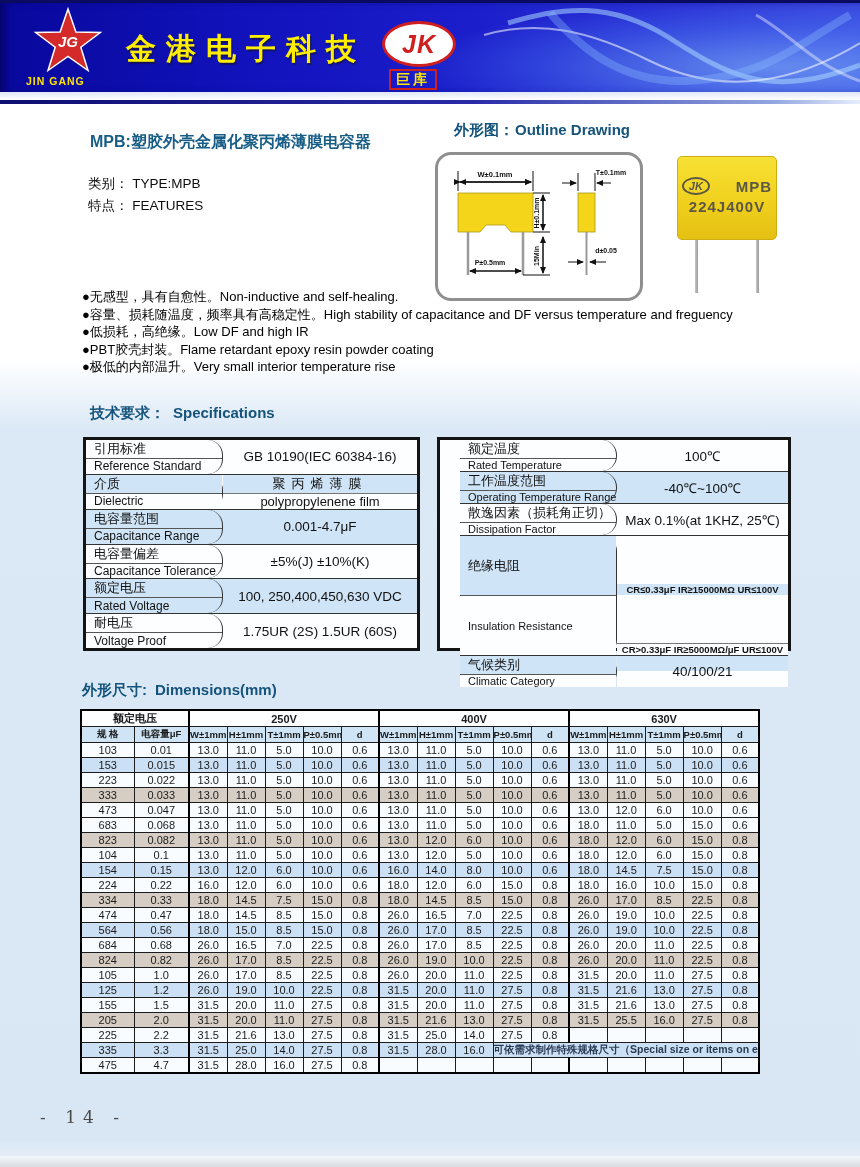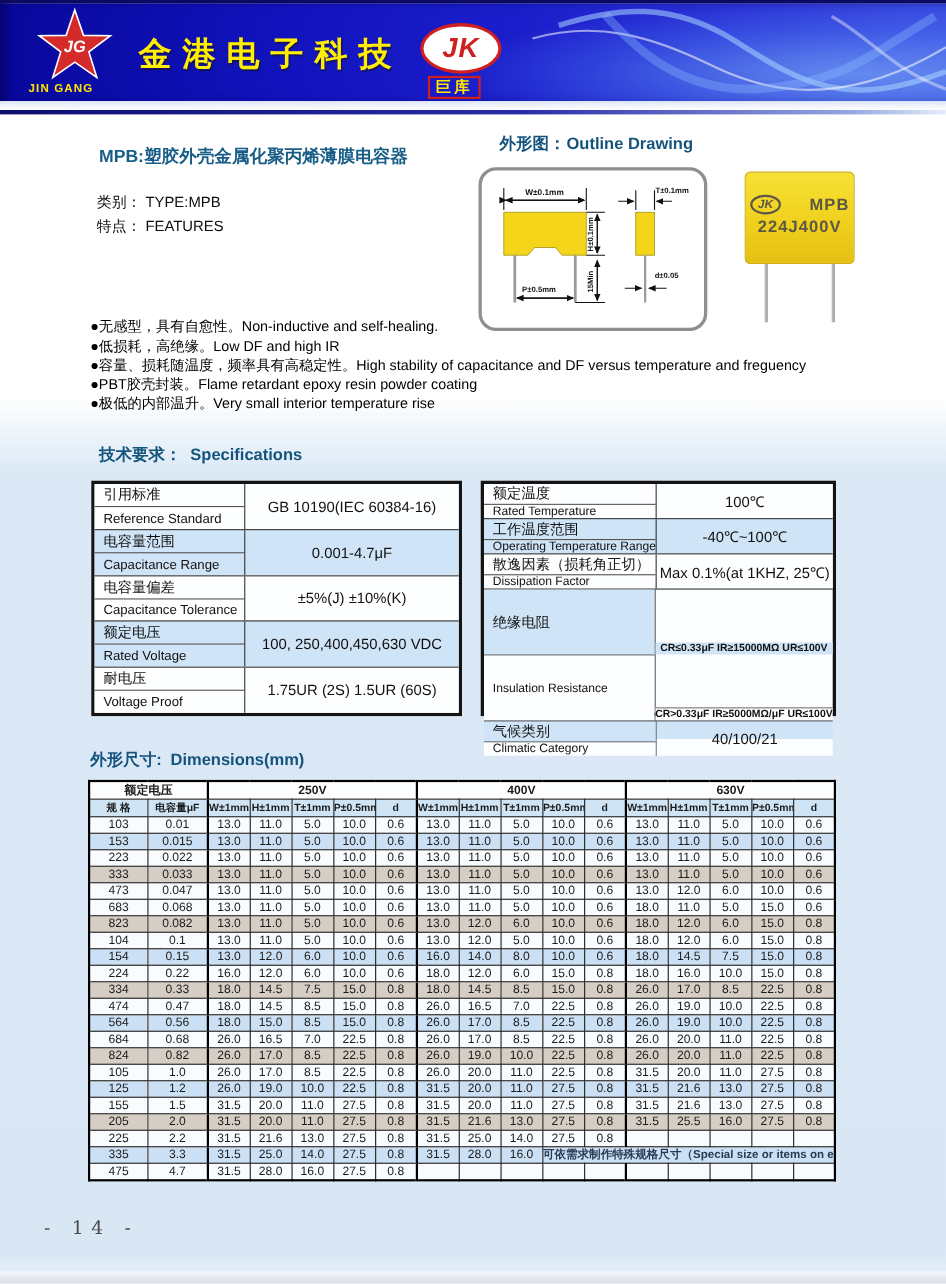--- a/index.html
+++ b/index.html
@@ -52,24 +52,24 @@
   
   #features { position:absolute; left:82px; top:288px; width:760px; }
   .feat { font-size:13px; color:#000; line-height:17.5px; white-space:nowrap; }
 
   
   .sec-heading { position:absolute; font-size:15px; font-weight:bold; color:#14537c; }
   .sec-heading .en { margin-left:8px; }
   .spec-table { position:absolute; top:437px; height:214px; border:3px solid #141414; background:#fdfeff;
     display:flex; flex-direction:column; }
   #spec-left  { left:83px;  width:337px; }
-  #spec-right { left:437px; width:323px; }
+  #spec-right { left:437px; width:354px;padding-left:20px; }
   .srow { flex:1; display:flex; }
   .srow + .srow { border-top:1px solid #333; }
-  .slabel { display:flex; flex-direction:column; border-right:1px solid #333; }
+  .slabel { display:flex; flex-direction:column; border-right:1px solid #333;border-radius:15px; }
   #spec-left  .slabel { width:137px; }
   #spec-right .slabel { width:157px; }
   .slabel .zh, .slabel .en { flex:1; display:flex; align-items:center; padding-left:8px; white-space:nowrap; }
   .slabel .zh { border-bottom:1px solid #555; font-size:13px; color:#111; }
   .slabel .en { font-size:12px; color:#111; }
   #spec-right .slabel .en { font-size:11px; }
   .svalue { flex:1; display:flex; flex-direction:column; }
   .svalue.vcenter { justify-content:center; align-items:center; font-size:13.5px; color:#111; text-align:right; }
   .vhalf { flex:1; display:flex; align-items:center; justify-content:center; font-size:13px; color:#111; white-space:nowrap; }
   .vhalf + .vhalf { border-top:1px solid #777; }
@@ -191,36 +191,46 @@
         <span class="cap-mpb">MPB</span>
       </div>
       <div class="cap-line2">224J400V</div>
     </div>
     <div class="lead l"></div>
     <div class="lead r"></div>
   </div>
 
   <div id="features">
       <div class="feat">●无感型，具有自愈性。Non-inductive and self-healing.</div>
+      <div class="feat">●容量、损耗随温度，频率具有高稳定性。High stability of capacitance and DF versus temperature and freguency</div>
       <div class="feat">●低损耗，高绝缘。Low DF and high IR</div>
-      <div class="feat">●容量、损耗随温度，频率具有高稳定性。High stability of capacitance and DF versus temperature and freguency</div>
       <div class="feat">●PBT胶壳封装。Flame retardant epoxy resin powder coating</div>
       <div class="feat">●极低的内部温升。Very small interior temperature rise</div>
     </div>
 
   <div class="sec-heading" style="left:90px; top:404px">
     <span>技术要求：</span><span class="en">Specifications</span>
   </div>
   <div class="spec-table" id="spec-left">
       <div class="srow bgw">
         <div class="slabel">
           <div class="zh">引用标准</div>
           <div class="en">Reference Standard</div>
         </div>
         <div class="svalue vcenter">GB 10190(IEC 60384-16)</div>
+      </div>
+      <div class="srow">
+        <div class="slabel">
+          <div class="zh bgb">介质</div>
+          <div class="en bgw">Dielectric</div>
+        </div>
+        <div class="svalue">
+          <div class="vhalf bgb">聚丙烯薄膜</div>
+          <div class="vhalf bgw">polypropylenene film</div>
+        </div>
       </div>
       <div class="srow bgb">
         <div class="slabel">
           <div class="zh">电容量范围</div>
           <div class="en">Capacitance Range</div>
         </div>
         <div class="svalue vcenter">0.001-4.7μF</div>
       </div>
       <div class="srow bgw">
         <div class="slabel">

